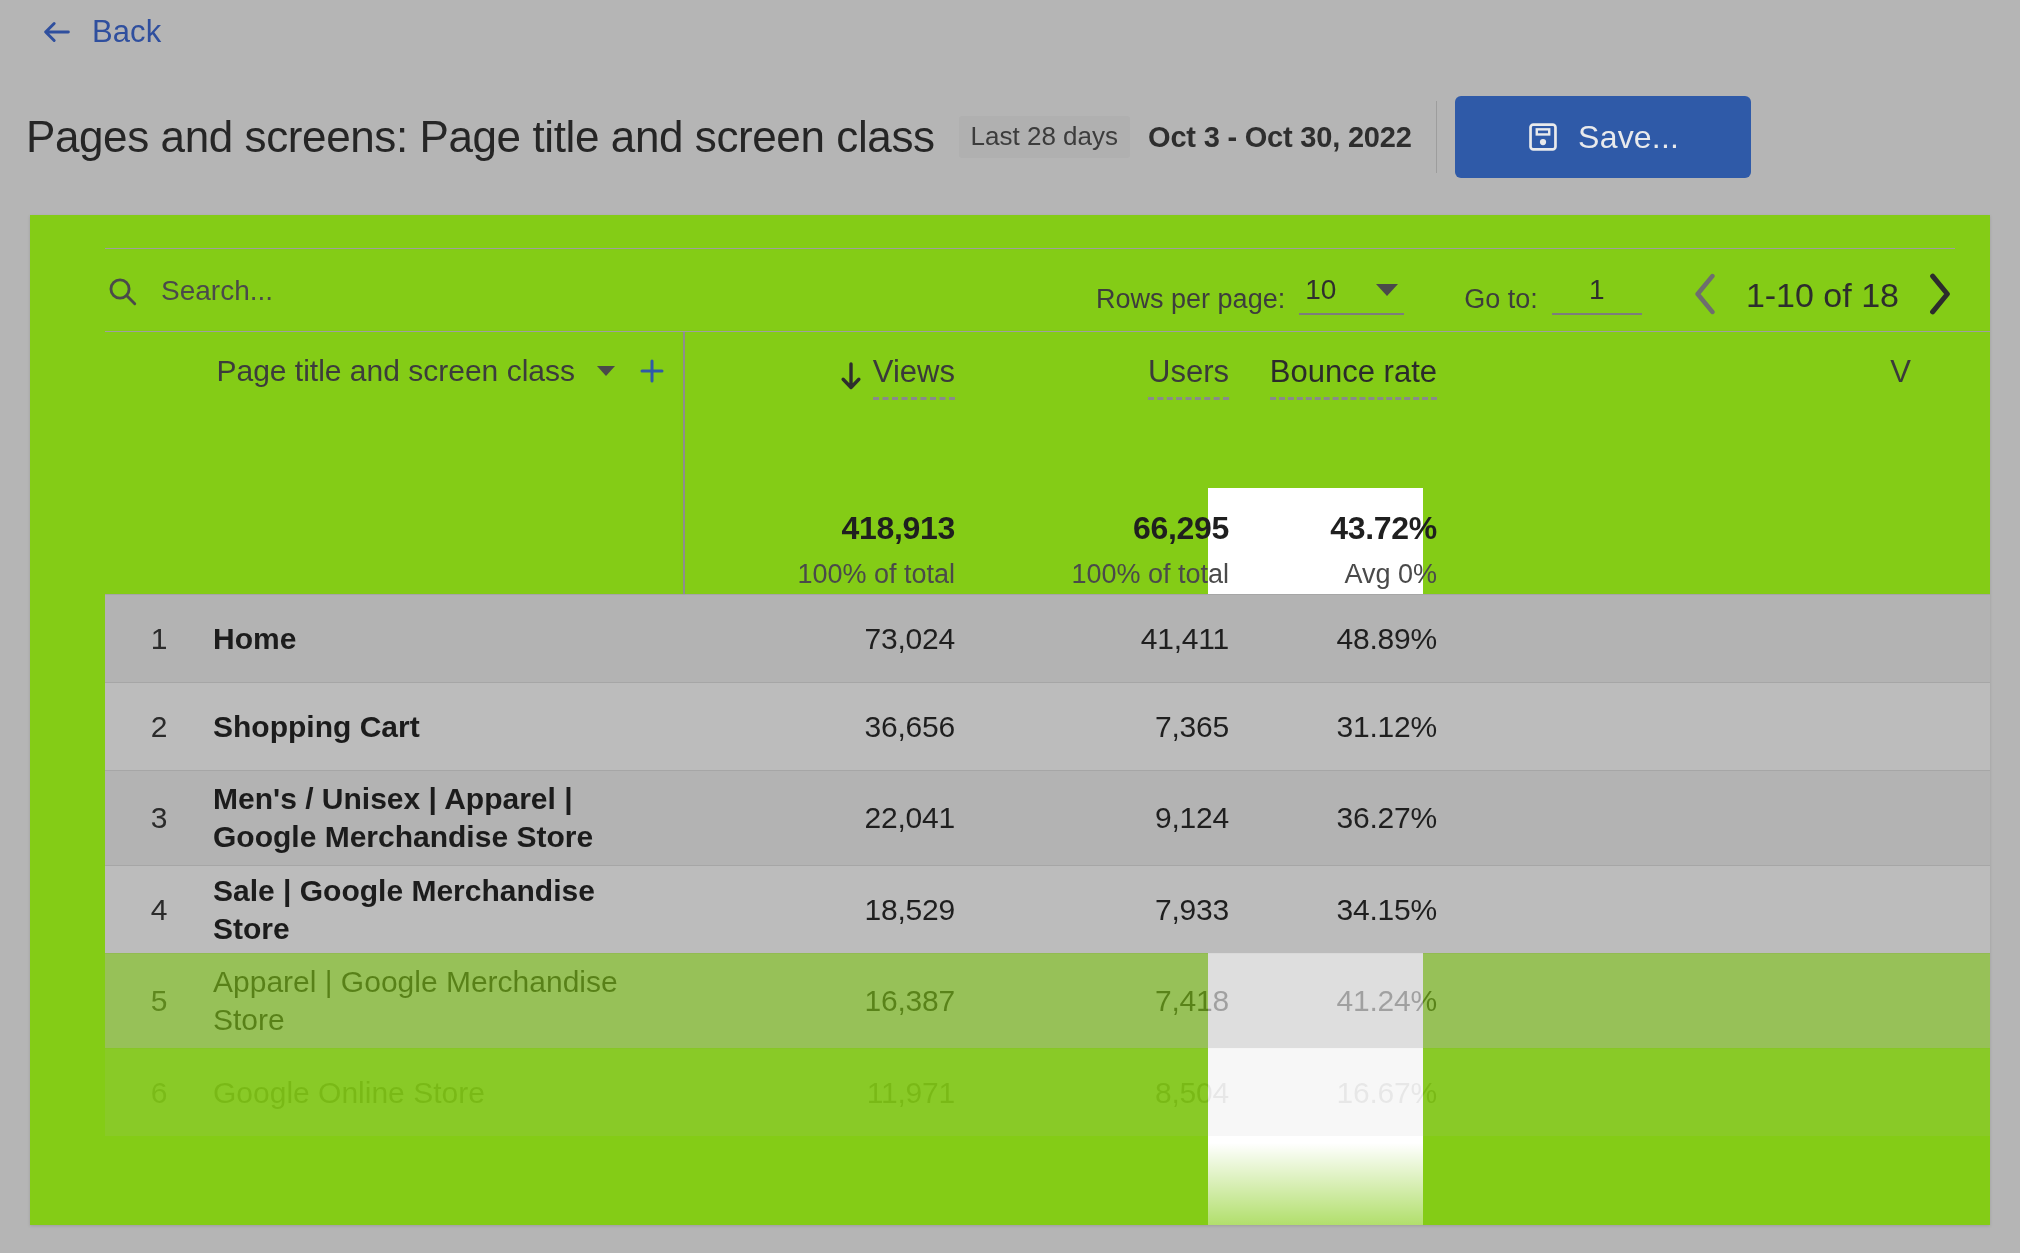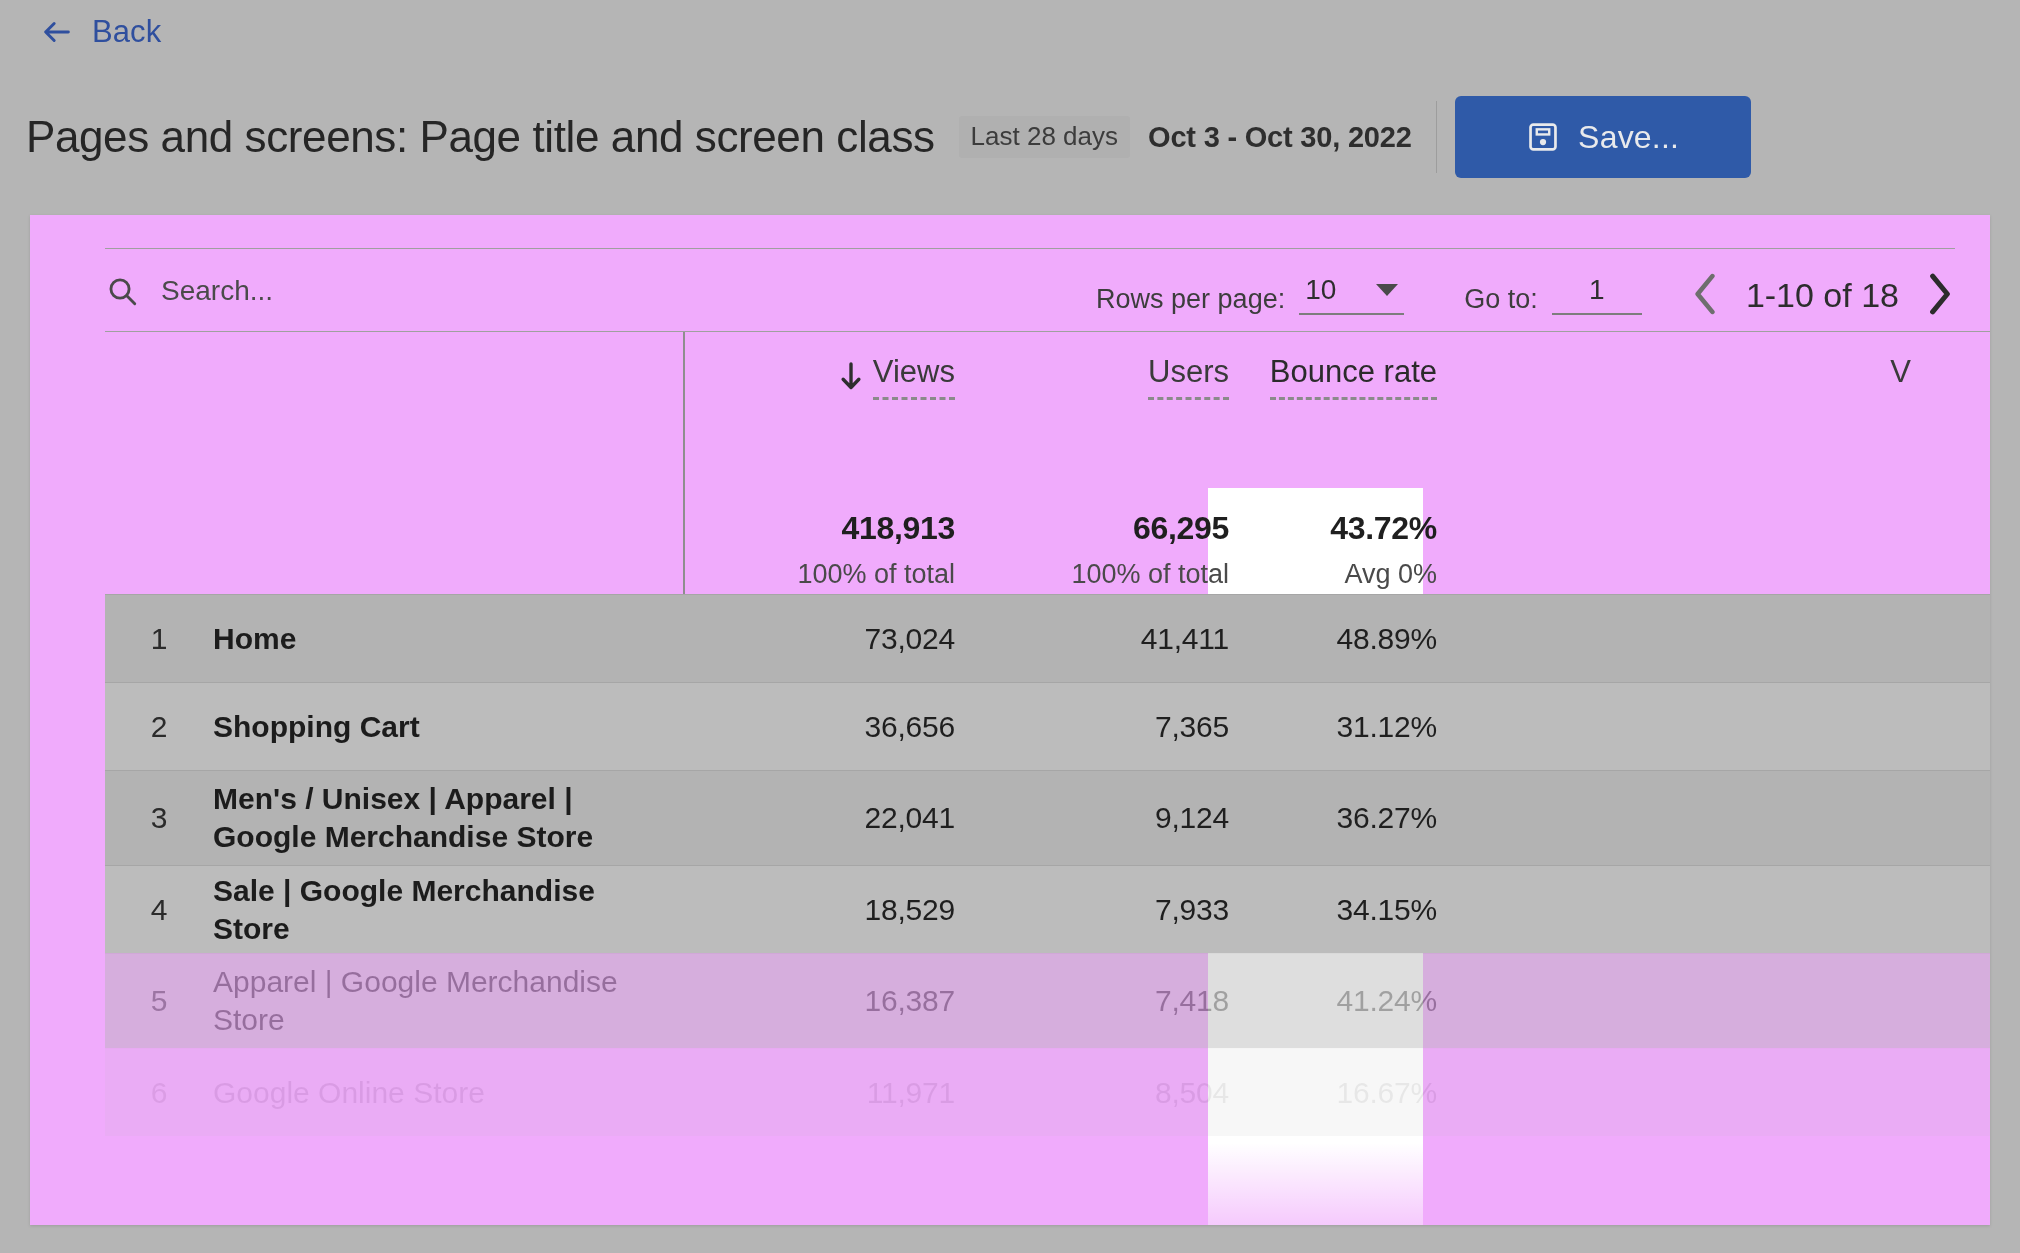--- a/index.html
+++ b/index.html
@@ -50,21 +50,21 @@
     height:82px;min-width:240px;
     display:flex;align-items:center;justify-content:center;gap:18px;
     padding:0 28px;cursor:pointer;
   }
   .save-btn .save-ico{width:34px;height:34px;display:block;}
   .save-btn .save-txt{color:#e9eaec;font-size:32px;letter-spacing:.2px;}
 
   
   .card{
     position:absolute;left:30px;top:215px;width:1960px;height:1010px;
-    background:#f0abfc;
+    background:#84cc16;
     box-shadow:0 1px 3px rgba(0,0,0,.13);
     overflow:hidden;
   }
   .card-inner{position:absolute;left:0;top:0;right:0;bottom:0;}
 
   
   .toolbar{
     position:absolute;left:75px;right:35px;top:33px;height:83px;
     border-top:1px solid #9f9f9f;
     display:flex;align-items:center;
@@ -243,20 +243,27 @@
     </div>
 
     <div class="spotlight"></div>
     <div class="spot-fade"></div>
 
     <div class="table">
 
       <div class="thead">
         <div class="vdiv"></div>
 
+        <div class="dim-head">
+          <span class="dim-head-label">Page title and screen class</span>
+          <span class="caret-sm"></span>
+          <svg class="plus-ico" viewBox="0 0 24 24">
+            <path d="M12 4v16M4 12h16" stroke="#2f5aa8" stroke-width="2.4" stroke-linecap="round"></path>
+          </svg>
+        </div>
 
         <div class="metric-head" style="left:578px;width:288px;padding-right:16px;box-sizing:border-box;align-items:flex-end;">
           <div class="mh-row">
             <svg class="sort-arrow" viewBox="0 0 12 16">
               <path d="M6 1v12M1.8 9.2L6 13.6l4.2-4.4" fill="none" stroke="#2e2e2e" stroke-width="1.8" stroke-linecap="round" stroke-linejoin="round"></path>
             </svg>
             <span class="mh-name">Views</span>
           </div>
         </div>
 

